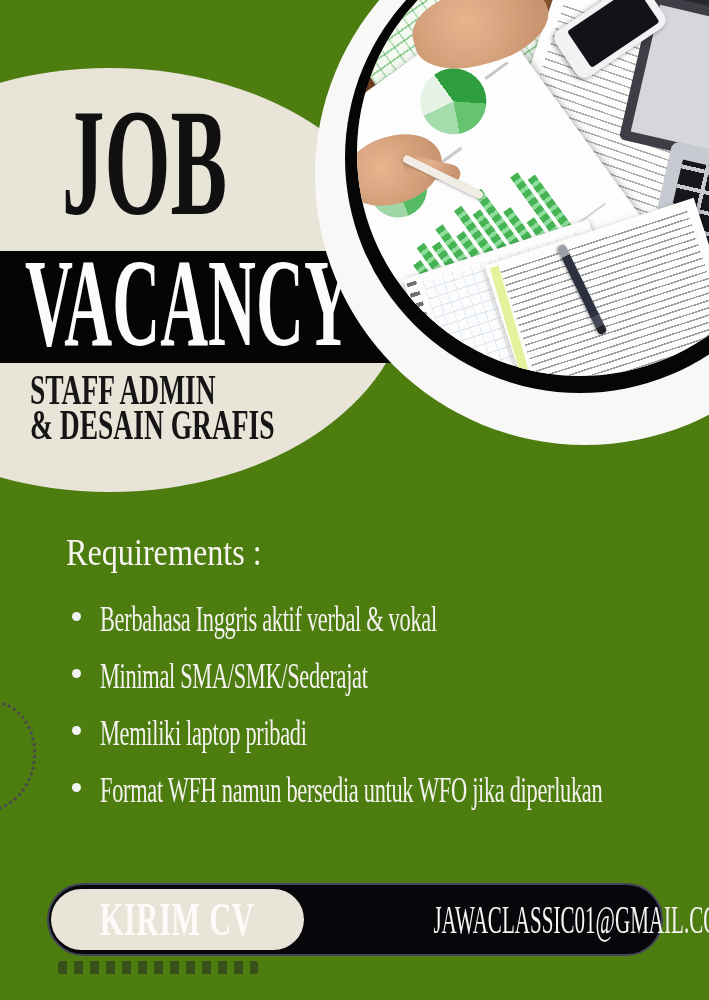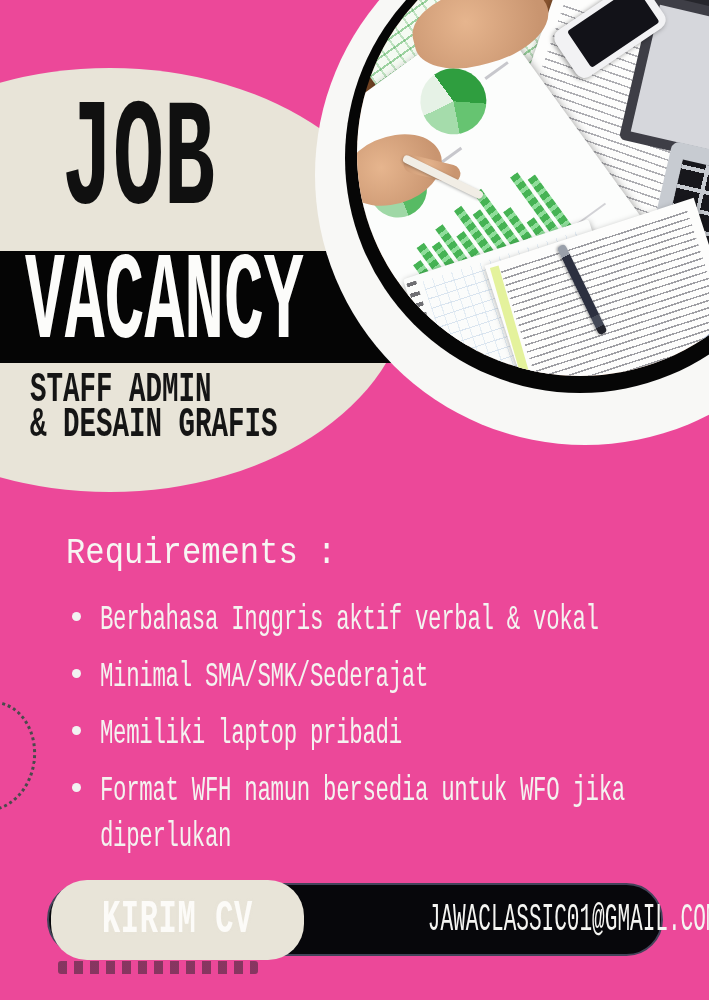--- a/index.html
+++ b/index.html
@@ -1,17 +1,17 @@
 <!DOCTYPE html>
 <html><head>
 <meta charset="utf-8">
 <style>
   html,body{margin:0;padding:0;background:#060606;}
-  .page{position:relative;width:709px;height:1000px;background:#ec4899;overflow:hidden;
-        font-family:Liberation Mono, monospace;}
+  .page{position:relative;width:709px;height:1000px;background:#4d7c0f;overflow:hidden;
+        font-family:Liberation Serif, serif;}
 
   
   .blob{position:absolute;left:-190px;top:68px;width:600px;height:424px;
         background:#e8e4d8;border-radius:50%;}
   .job{position:absolute;left:62px;top:86px;font-size:153px;line-height:1;font-weight:bold;
        color:#101010;transform:scale(0.555,1);transform-origin:left top;white-space:nowrap;}
   .band{position:absolute;left:0;top:251px;width:430px;height:112px;background:#050505;}
   .vacancy{position:absolute;left:25px;top:242px;font-size:124px;line-height:1;font-weight:bold;
        color:#fcfcfa;transform:scale(0.535,1);transform-origin:left top;white-space:nowrap;}
   .subtitle{position:absolute;left:30px;top:373px;font-size:42px;line-height:35px;font-weight:bold;
@@ -101,21 +101,21 @@
 
   
   .dot-arc{position:absolute;left:-58px;top:700px;width:88px;height:106px;border-radius:50%;
         border:3px dotted #4a4a4c;transform:rotate(8deg);}
   .grunge{position:absolute;left:58px;top:961px;width:200px;height:13px;opacity:.5;border-radius:3px;
         background:repeating-linear-gradient(90deg,#232328 0 9px,transparent 9px 16px);}
 
   
   .cta-bar{position:absolute;left:47px;top:883px;width:616px;height:73px;box-sizing:border-box;
         border:2px solid #43435a;border-radius:40px;background:#07070b;display:flex;align-items:center;}
-  .cta-btn{width:253px;height:80px;border-radius:36px;background:#e8e4d8;margin-left:2px;
+  .cta-btn{width:253px;height:61px;border-radius:36px;background:#e8e4d8;margin-left:2px;
         display:flex;align-items:center;justify-content:center;flex:none;}
   .cta-btn-label{font-size:46px;font-weight:bold;color:#fcfbf8;letter-spacing:1px;
         transform:scale(0.66,1);white-space:nowrap;
         text-shadow:0 0 1px rgba(233,229,218,.6),0 0 3px rgba(233,229,218,.35);}
   .cta-email{flex:1;text-align:center;}
   .cta-email span{display:inline-block;font-size:39px;color:#f5f5f2;transform:scale(0.54,1);
         white-space:nowrap;}
 </style>
 </head>
 <body>

